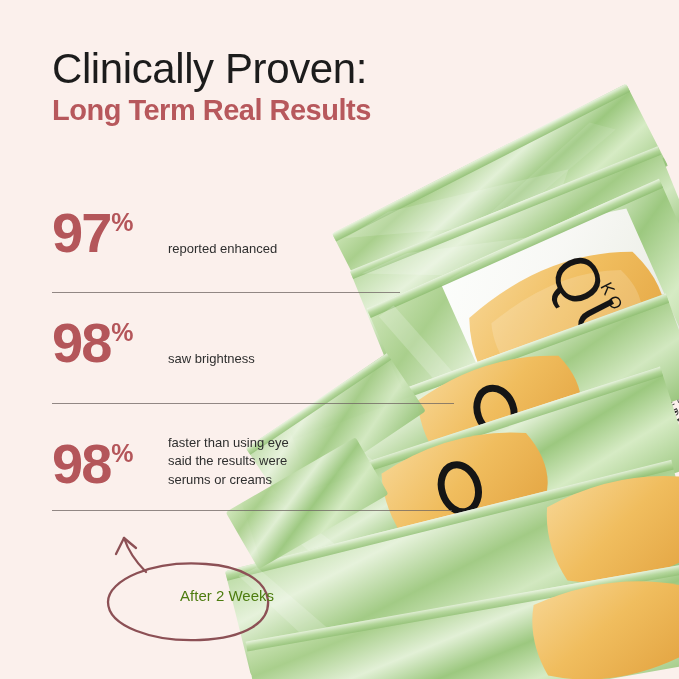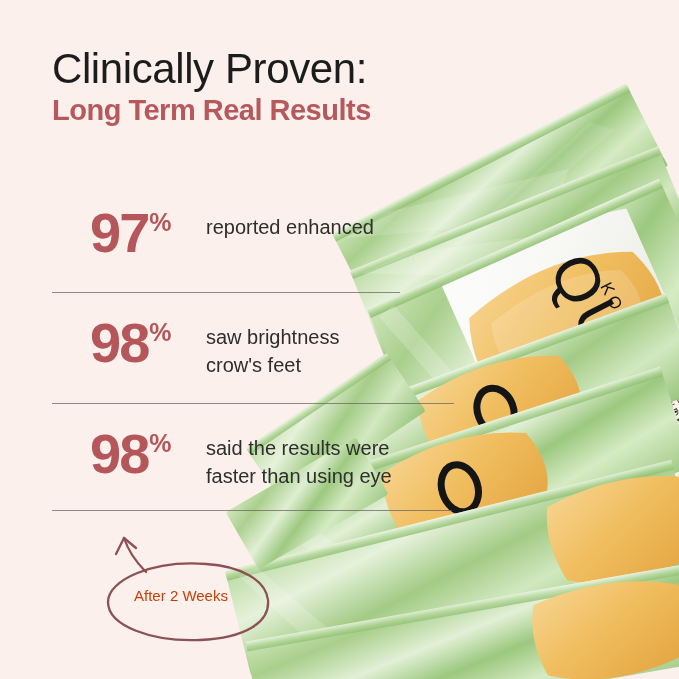--- a/index.html
+++ b/index.html
@@ -60,22 +60,21 @@
     margin-top: 2px;
     white-space: nowrap;
   }
 
   
   .stat-row {
     position: absolute;
     left: 52px;
     width: 352px;
     display: flex;
-    align-items: flex-start;
-    margin-left: 38px;
+    align-items: flex-end;
   }
   #stat-0 { top: 207px; }
   #stat-1 { top: 317px; }
   #stat-2 { top: 428px; }
 
   .stat-figure {
     display: flex;
     align-items: flex-start;
     width: 116px;
     flex: 0 0 116px;
@@ -88,21 +87,21 @@
     letter-spacing: -2px;
   }
   .stat-percent {
     font-size: 25px;
     font-weight: 700;
     line-height: 1;
     margin-top: 3px;
     margin-left: 1px;
   }
   .stat-text {
-    font-size: 20px;
+    font-size: 13px;
     line-height: 1.42;
     color: #2e2e2e;
     padding-top: 6px;
     flex: 1 1 auto;
   }
 
   .divider {
     position: absolute;
     left: 52px;
     height: 1px;
@@ -120,24 +119,24 @@
     top: 528px;
     width: 215px;
     height: 130px;
   }
   #annotation svg { display: block; overflow: visible; }
   #annotation-text {
     position: absolute;
     left: 0;
     top: 58px;
     width: 186px;
-    text-align: center;
+    text-align: right;
     font-size: 15px;
     line-height: 1.35;
-    color: #c2410c;
+    color: #4d7c0f;
   }
   .ann-line { display: block; }
 </style>
 </head>
 <body>
 
 <div id="stage">
 
   <div id="product-photo">
     <svg width="679" height="679" viewBox="0 0 679 679">
@@ -274,33 +273,33 @@
     </div>
     <div class="divider" id="divider-0"></div>
 
     <div class="stat-row" id="stat-1">
       <div class="stat-figure">
         <span class="stat-number">98</span>
         <span class="stat-percent">%</span>
       </div>
       <div class="stat-text">
         <span class="ann-line">saw brightness</span>
-        <span class="ann-line">crow's feet</span>
       </div>
     </div>
     <div class="divider" id="divider-1"></div>
 
     <div class="stat-row" id="stat-2">
       <div class="stat-figure">
         <span class="stat-number">98</span>
         <span class="stat-percent">%</span>
       </div>
       <div class="stat-text">
+        <span class="ann-line">faster than using eye</span>
         <span class="ann-line">said the results were</span>
-        <span class="ann-line">faster than using eye</span>
+        <span class="ann-line">serums or creams</span>
       </div>
     </div>
     <div class="divider" id="divider-2"></div>
 
     <div id="annotation">
       <svg width="215" height="130" viewBox="0 0 215 130">
         <g fill="none" stroke="#8c5055" stroke-width="2.3" stroke-linecap="round" stroke-linejoin="round">
 
           <path d="M118 36
                    C 64 32, 20 52, 20 74

